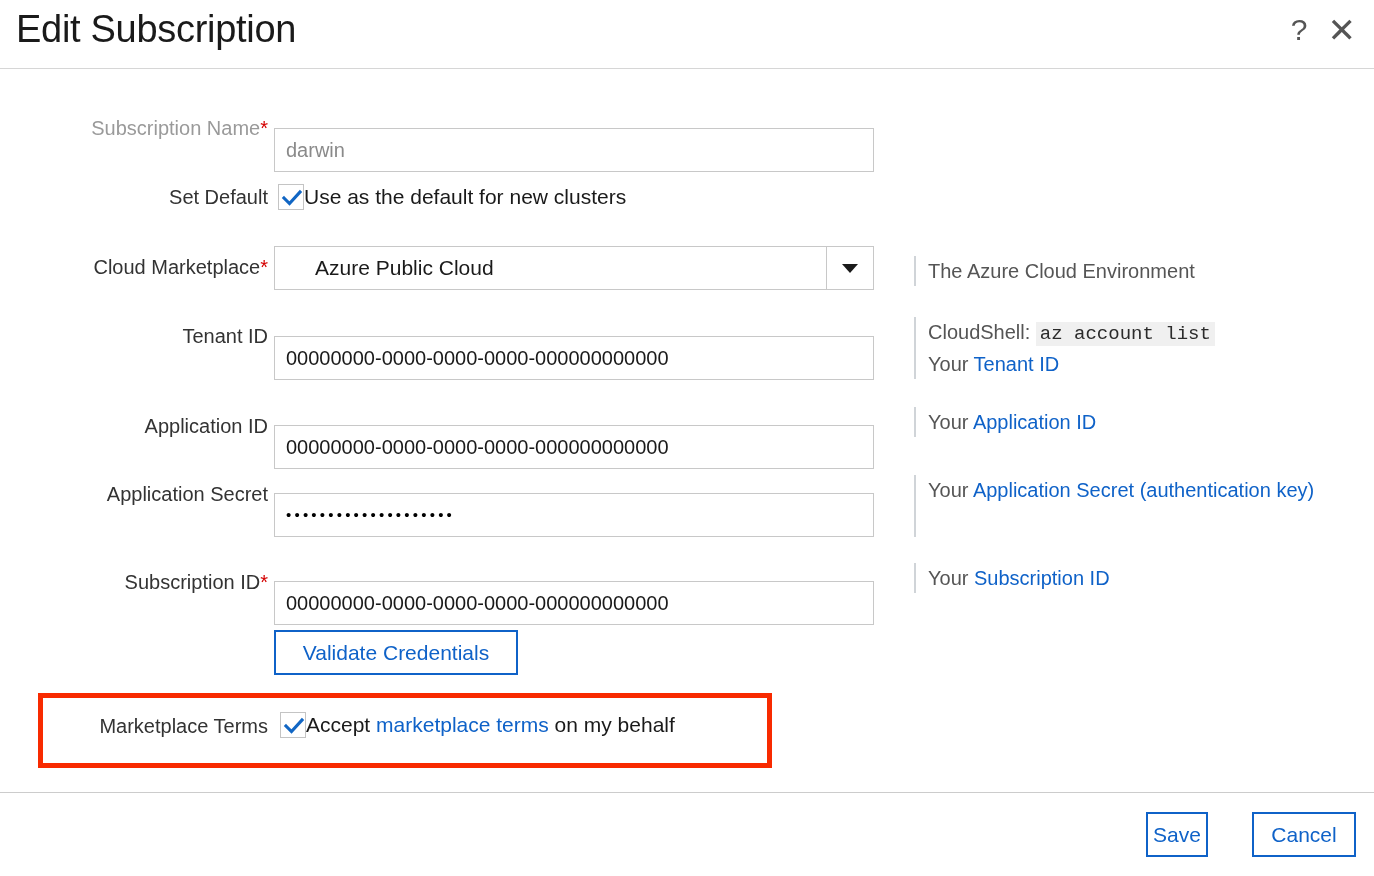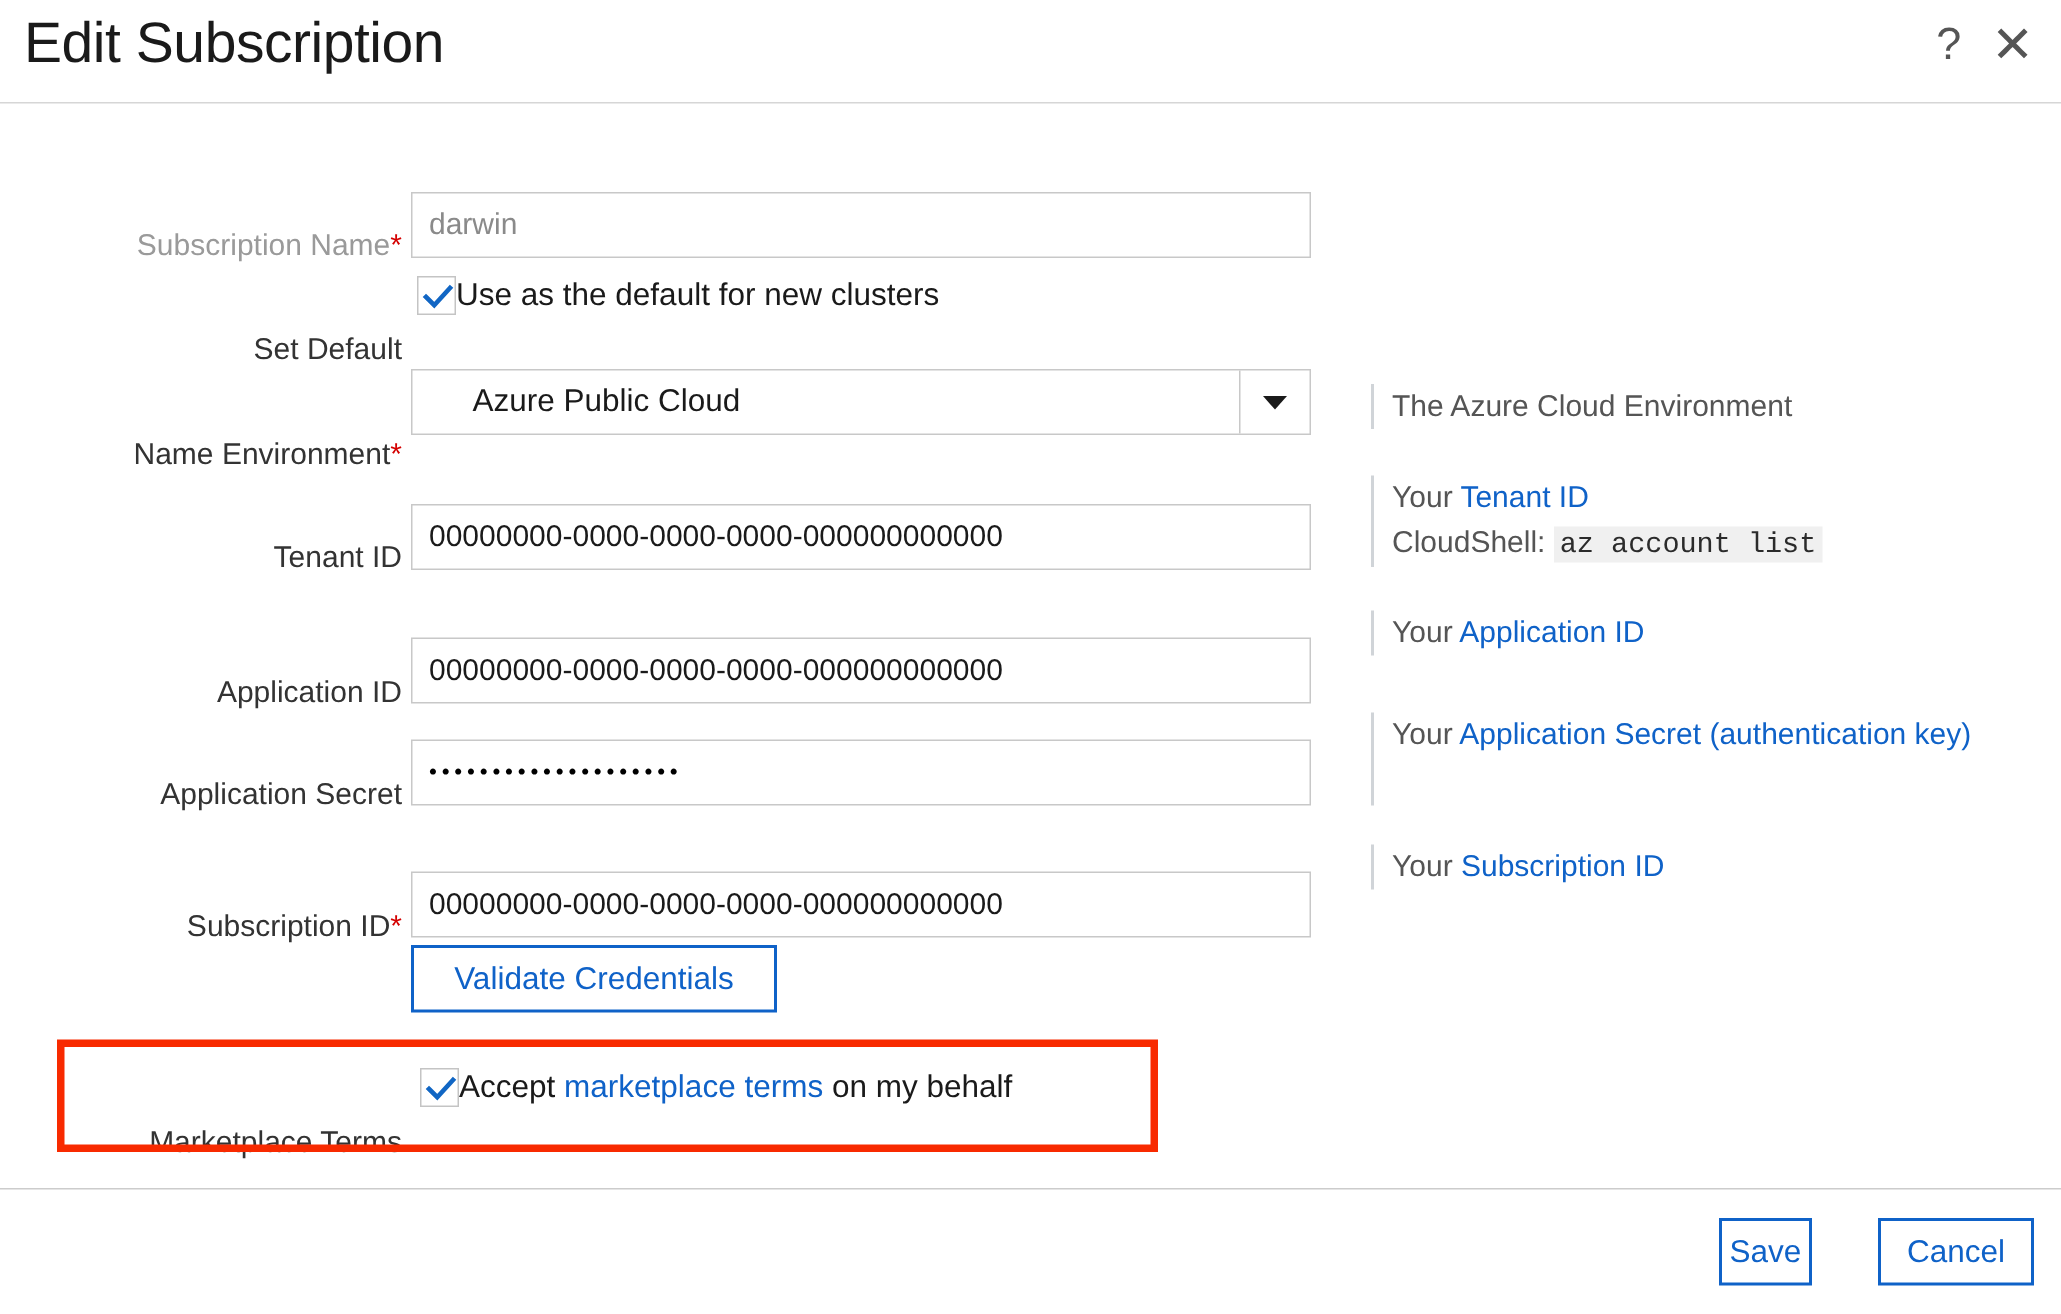--- a/index.html
+++ b/index.html
@@ -70,21 +70,20 @@
   }
 
   .lbl {
     position: absolute;
     left: 0;
     width: 268px;
     text-align: right;
     font-size: 20px;
     color: #333333;
     white-space: nowrap;
-    margin-top: 36px;
   }
   .lbl.disabled { color: #9a9a9a; }
   .req {
     color: #d40000;
     font-size: 20px;
   }
 
   .field {
     position: absolute;
     left: 274px;
@@ -252,38 +251,38 @@
       <span class="cbox">
         <svg width="22" height="22" viewBox="0 0 22 22">
             <path d="M3 11 L8.5 16.5 L19 5" stroke="#1166c4" stroke-width="3.1" fill="none" stroke-linecap="square"></path>
           </svg>
       </span>
       <span class="cb-label">Use as the default for new clusters</span>
     </div>
   </div>
 
   <div class="form-row" style="top:177px;">
-    <div class="lbl" style="top:10px;"><span>Name Environment</span><span class="req">*</span></div>
+    <div class="lbl" style="top:10px;"><span>Cloud Marketplace</span><span class="req">*</span></div>
     <div class="combo" style="top:0px;padding-left:28px;">
       <span class="combo-value">Azure Public Cloud</span>
       <span class="combo-arrow">
           <span class="tri"></span>
         </span>
     </div>
     <div class="help" style="top:10px;">
       <span>The Azure Cloud Environment</span>
     </div>
   </div>
 
   <div class="form-row" style="top:247px;">
     <div class="lbl" style="top:9px;">Tenant ID</div>
     <div class="field" style="top:0px;height:44px;line-height:42px;">00000000-0000-0000-0000-000000000000</div>
     <div class="help" style="top:1px;">
+      <div><span>CloudShell: </span><code class="shell">az account list</code></div>
       <div><span>Your </span><span class="lnk">Tenant ID</span></div>
-      <div><span>CloudShell: </span><code class="shell">az account list</code></div>
     </div>
   </div>
 
   <div class="form-row" style="top:336px;">
     <div class="lbl" style="top:10px;">Application ID</div>
     <div class="field" style="top:0px;height:44px;line-height:42px;">00000000-0000-0000-0000-000000000000</div>
     <div class="help" style="top:2px;">
       <span>Your </span><span class="lnk">Application ID</span>
     </div>
   </div>

